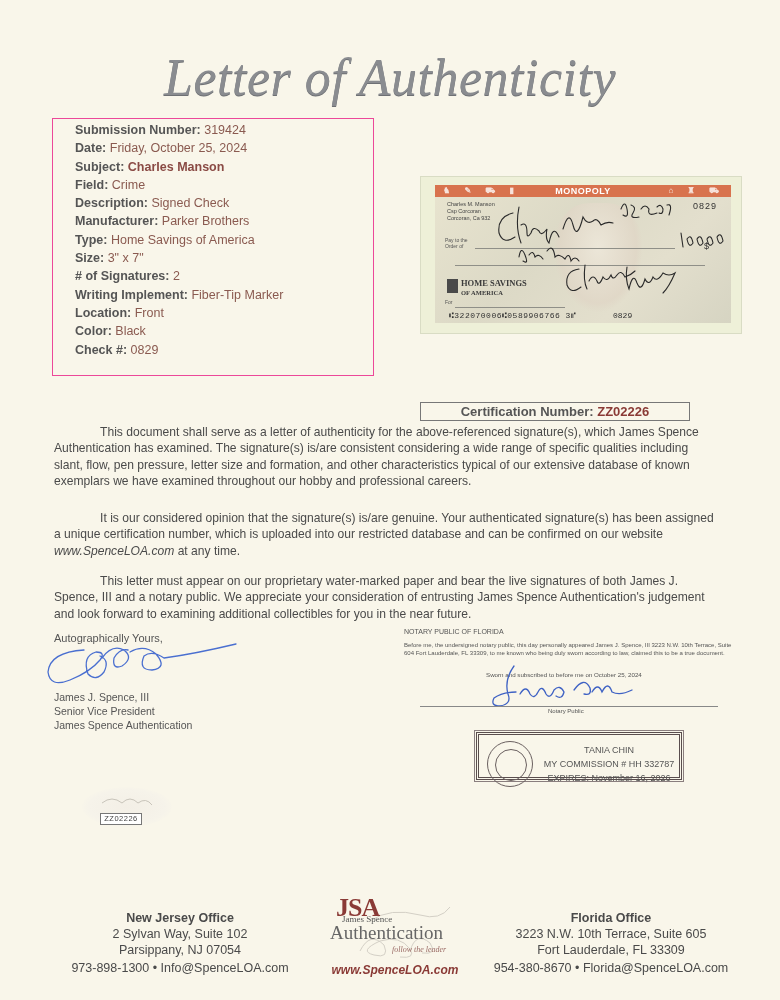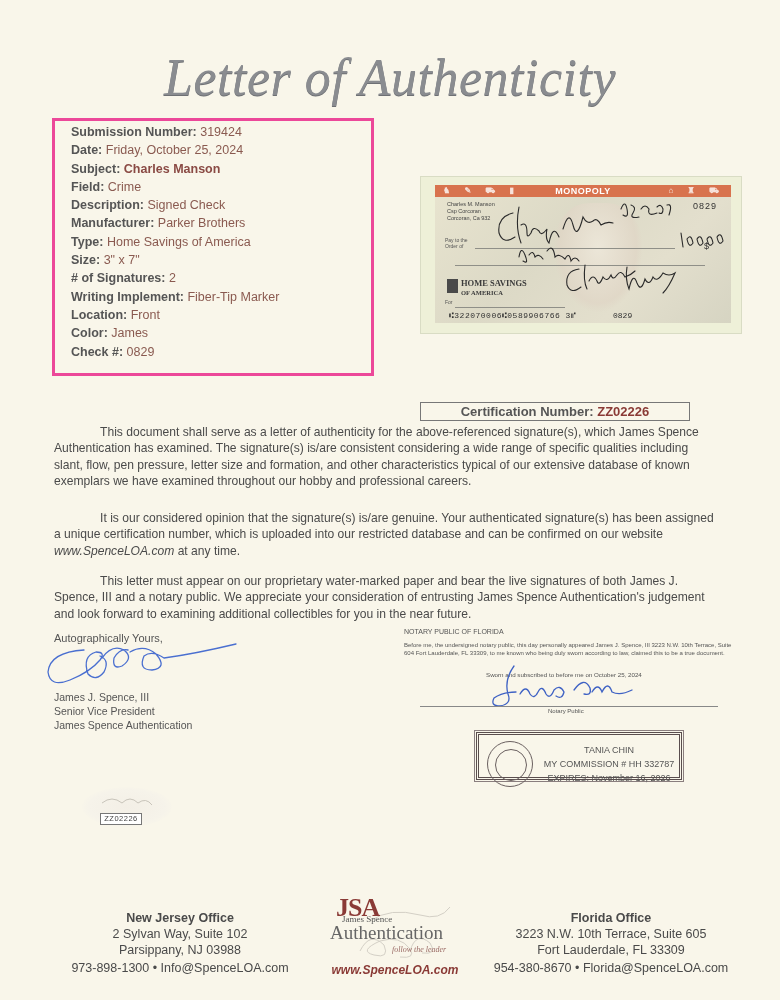--- a/index.html
+++ b/index.html
@@ -19,22 +19,22 @@
       font-family: "Liberation Serif", serif;
       font-style: italic;
       font-size: 52px;
       color: #8a8c90;
       letter-spacing: 0.5px;
       text-shadow: 0 1px 0 #6e7074;
     }
 
     .info-box {
       position: absolute; left: 52px; top: 118px; width: 322px; height: 258px;
-      border: 3px solid #ec4899;
-      padding: 2px 0 0 16px;
+      border: 1px solid #ec4899;
+      padding: 2px 0 0 22px;
     }
     .info-row { font-size: 12.5px; line-height: 18.3px; white-space: nowrap; }
     .info-label { font-weight: bold; color: #555; }
     .info-value { color: #8a5a50; }
     .info-value.bold { font-weight: bold; color: #8a4a44; }
 
     .check-wrap {
       position: absolute; left: 420px; top: 176px; width: 322px; height: 158px;
       background: #eef0d8;
       border: 1px solid #d9dcc4;
@@ -158,21 +158,21 @@
     <div class="info-row"><span class="info-label">Date:</span> <span class="info-value">Friday, October 25, 2024</span></div>
     <div class="info-row"><span class="info-label">Subject:</span> <span class="info-value bold">Charles Manson</span></div>
     <div class="info-row"><span class="info-label">Field:</span> <span class="info-value">Crime</span></div>
     <div class="info-row"><span class="info-label">Description:</span> <span class="info-value">Signed Check</span></div>
     <div class="info-row"><span class="info-label">Manufacturer:</span> <span class="info-value">Parker Brothers</span></div>
     <div class="info-row"><span class="info-label">Type:</span> <span class="info-value">Home Savings of America</span></div>
     <div class="info-row"><span class="info-label">Size:</span> <span class="info-value">3" x 7"</span></div>
     <div class="info-row"><span class="info-label"># of Signatures:</span> <span class="info-value">2</span></div>
     <div class="info-row"><span class="info-label">Writing Implement:</span> <span class="info-value">Fiber-Tip Marker</span></div>
     <div class="info-row"><span class="info-label">Location:</span> <span class="info-value">Front</span></div>
-    <div class="info-row"><span class="info-label">Color:</span> <span class="info-value">James</span></div>
+    <div class="info-row"><span class="info-label">Color:</span> <span class="info-value">Black</span></div>
     <div class="info-row"><span class="info-label">Check #:</span> <span class="info-value">0829</span></div>
   </div>
 
   <div class="check-wrap">
     <div class="check">
       <div class="check-mascot"></div>
       <div class="check-band">
         <span class="glyphs">♞ ✎ ⛟ ▮</span>
         <span>MONOPOLY</span>
         <span class="glyphs r">⌂ ♜ ⛟</span>
@@ -262,21 +262,21 @@
     <div class="stamp-text">
       <div>TANIA CHIN</div>
       <div>MY COMMISSION # HH 332787</div>
       <div>EXPIRES: November 16, 2026</div>
     </div>
   </div>
 
   <div class="footer-col footer-nj">
     <div class="office">New Jersey Office</div>
     <div>2 Sylvan Way, Suite 102</div>
-    <div>Parsippany, NJ 03988</div>
+    <div>Parsippany, NJ 07054</div>
     <div style="margin-top:2px;">973-898-1300 • Info@SpenceLOA.com</div>
   </div>
 
   <div class="logo-block">
     <svg style="position:absolute; left:20px; top:8px;" width="120" height="60" viewBox="0 0 120 60">
       <g fill="none" stroke="#d4d0c6" stroke-width="1">
         <path d="M30 20 q20 -14 50 -6 q20 6 30 -8 M20 50 q10 -20 24 -6 q6 14 -10 10 q-16 -4 6 -14 q20 -6 30 8 q6 10 -10 8"></path>
         <path d="M70 50 q6 -20 20 -8 q8 12 -8 10"></path>
       </g>
     </svg>

